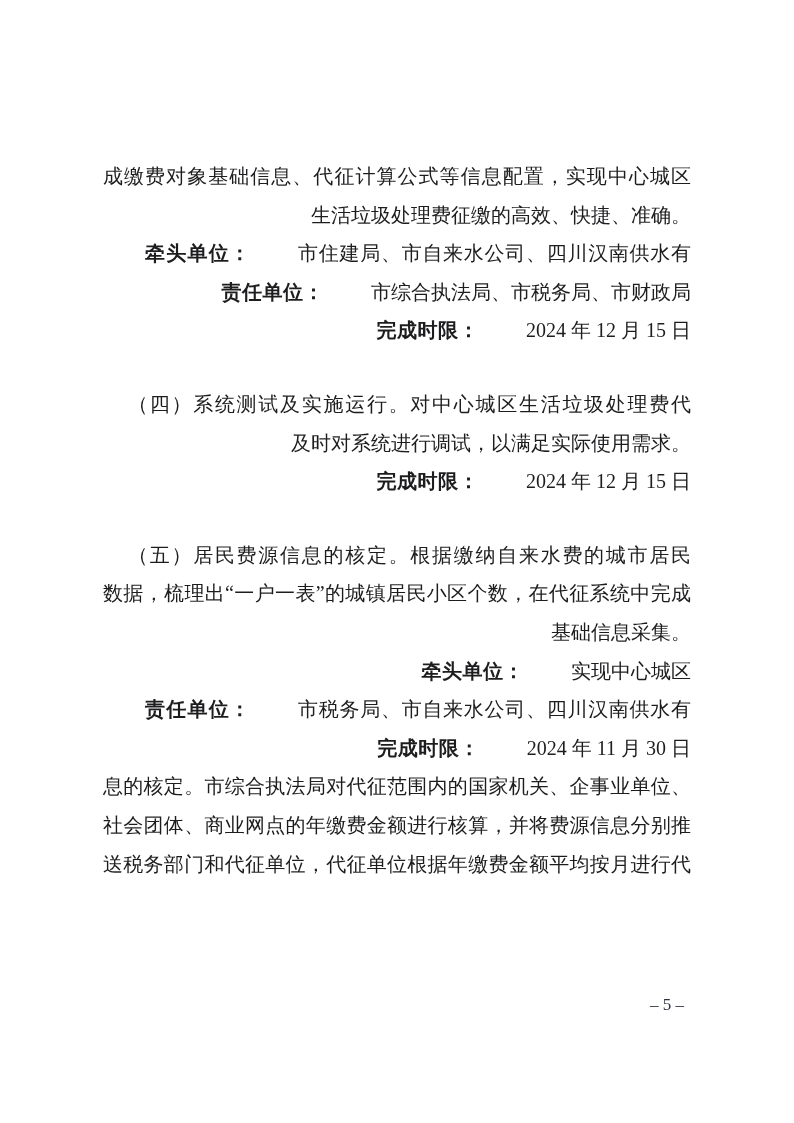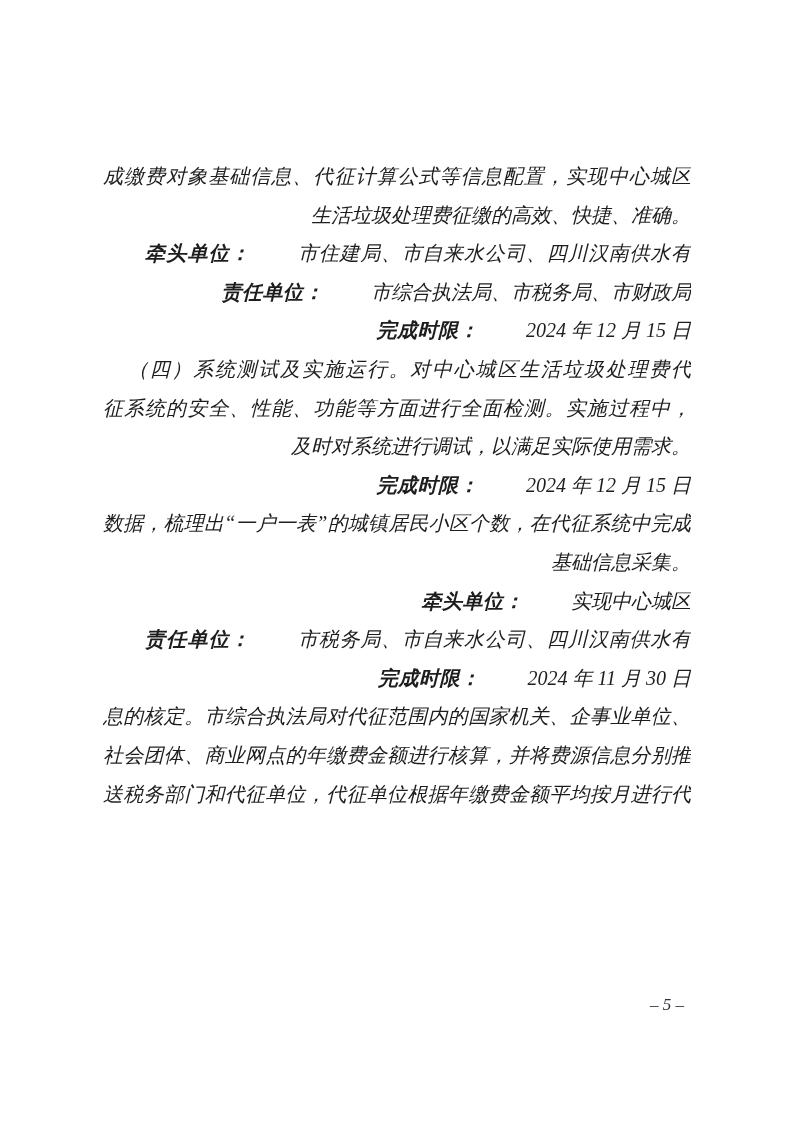--- a/index.html
+++ b/index.html
@@ -8,21 +8,20 @@
     background: #ffffff;
   }
   .page {
     position: relative;
     width: 738px;
     height: 1123px;
     background: #ffffff;
     overflow: hidden;
     font-family: "Liberation Serif", "DejaVu Serif", serif;
     color: #1d1d1f;
-    font-style: italic;
   }
   .content {
     position: absolute;
     left: 103px;
     top: 157px;
     width: 588px;
   }
   .line {
     font-size: 20px;
     line-height: 38.6px;
@@ -30,20 +29,21 @@
     text-align: right;
     white-space: normal;
     overflow: hidden;
   }
   .line.full {
     text-align: justify;
     text-align-last: justify;
   }
   .line.indent {
     padding-left: 25px;
+    margin-top: 35px;
   }
   .line.label-line {
     padding-left: 42px;
   }
   .label-line .label {
     font-weight: bold;
     font-family: "Liberation Sans", "DejaVu Sans", sans-serif;
     letter-spacing: 0.5px;
   }
   .label-line .value {
@@ -75,27 +75,27 @@
       <span class="label">牵头单位：</span><span class="value">市住建局、市自来水公司、四川汉南供水有限公司</span>
     </div>
     <div class="line label-line">
       <span class="label">责任单位：</span><span class="value">市综合执法局、市税务局、市财政局</span>
     </div>
     <div class="line label-line">
       <span class="label">完成时限：</span><span class="value">2024 年 12 月 15 日</span>
     </div>
 
     <div class="line indent full">（四）系统测试及实施运行。对中心城区生活垃圾处理费代</div>
-    <div class="line full">征系统的安全、性能、功能等方面进行全面检测。实施过程中，</div>
     <div class="line">及时对系统进行调试，以满足实际使用需求。</div>
 
     <div class="line label-line">
       <span class="label">完成时限：</span><span class="value">2024 年 12 月 15 日</span>
     </div>
 
+    <div class="line indent full">（五）居民费源信息的核定。根据缴纳自来水费的城市居民</div>
     <div class="line full">数据，梳理出“一户一表”的城镇居民小区个数，在代征系统中完成</div>
     <div class="line">基础信息采集。</div>
 
     <div class="line label-line">
       <span class="label">牵头单位：</span><span class="value">实现中心城区</span>
     </div>
     <div class="line label-line full">
       <span class="label">责任单位：</span><span class="value">市税务局、市自来水公司、四川汉南供水有限公司</span>
     </div>
     <div class="line label-line">

